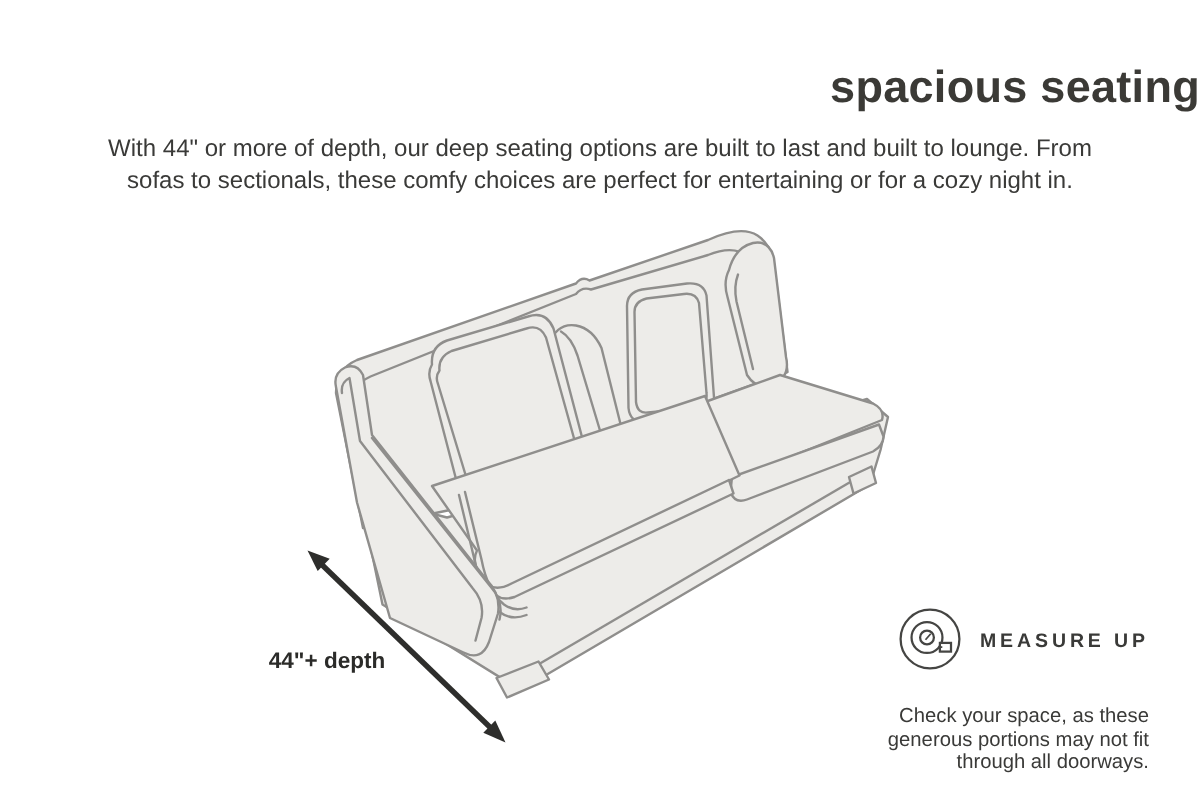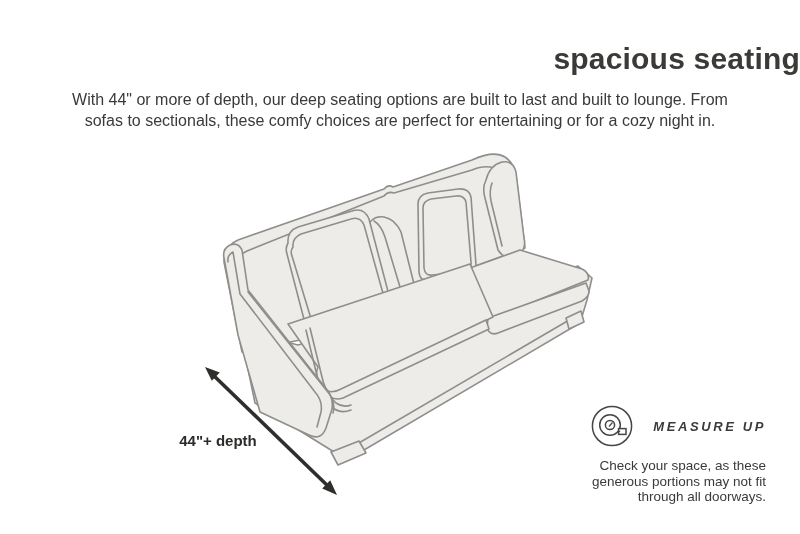--- a/index.html
+++ b/index.html
@@ -55,33 +55,32 @@
   }
   .measure-up {
     position: absolute;
     top: 404px;
     right: 34px;
     width: 176px;
   }
   .measure-up .mu-header {
     display: flex;
     align-items: center;
-    justify-content: space-between;
+    justify-content: flex-end;
     gap: 11px;
-    font-style: italic;
   }
   .measure-up .mu-title {
     font-size: 13px;
     font-weight: bold;
     letter-spacing: 2.6px;
     color: #3a3a38;
     white-space: nowrap;
   }
   .measure-up .mu-note {
-    margin-top: 10px;
+    margin-top: 21px;
     text-align: right;
     font-size: 13.5px;
     line-height: 15.5px;
     color: #3a3a38;
     white-space: pre-line;
   }
 </style>
 </head>
 <body>
 

